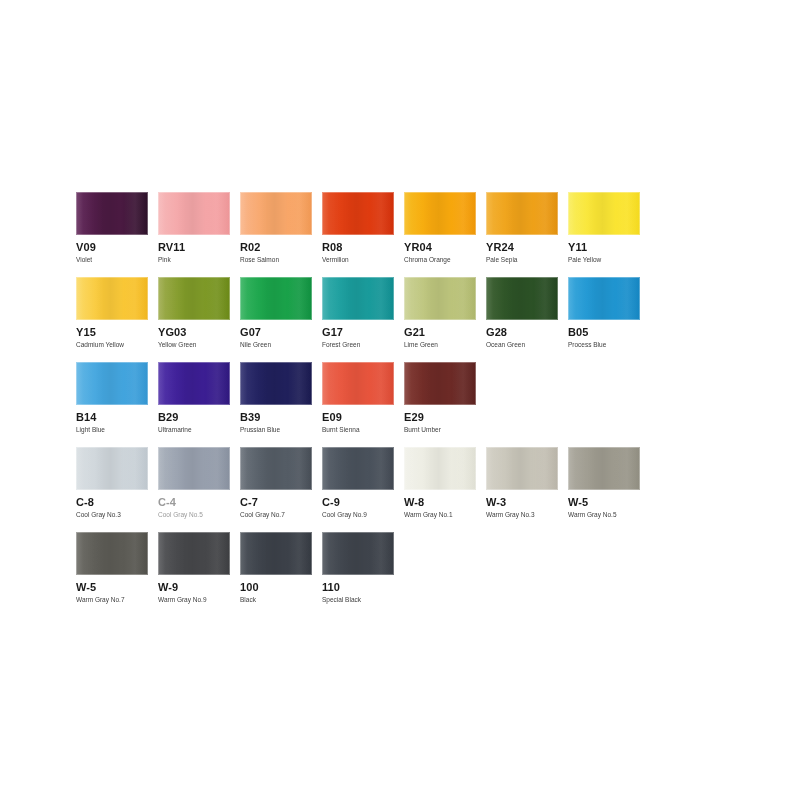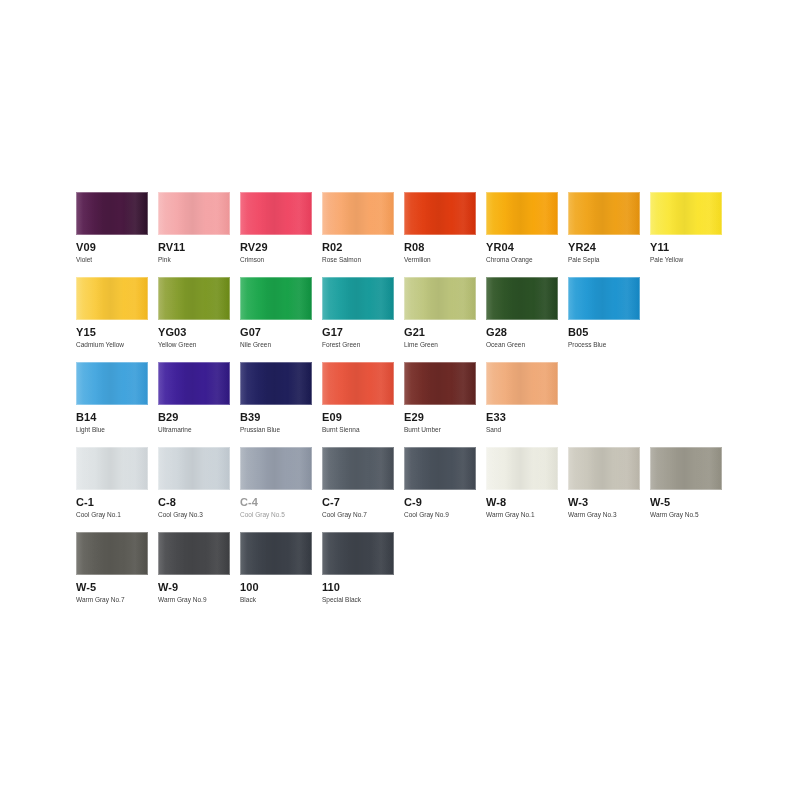--- a/index.html
+++ b/index.html
@@ -115,29 +115,20 @@
           <div class="swatch-chip">
             <div class="chip-fill" style="background: linear-gradient(to right, rgb(246, 179, 180) 0%, rgb(244, 166, 168) 38%, rgb(244, 166, 168) 62%, rgb(244, 154, 156) 100%);"></div>
             <div class="chip-sheen"></div>
             <div class="chip-edge"></div>
           </div>
           <div class="swatch-code">RV11</div>
           <div class="swatch-name">Pink</div>
         </div>
         <div class="swatch-cell">
           <div class="swatch-chip">
-            <div class="chip-fill" style="background: linear-gradient(to right, rgb(242, 84, 110) 0%, rgb(240, 74, 102) 38%, rgb(240, 74, 102) 62%, rgb(237, 63, 93) 100%);"></div>
-            <div class="chip-sheen"></div>
-            <div class="chip-edge"></div>
-          </div>
-          <div class="swatch-code">RV29</div>
-          <div class="swatch-name">Crimson</div>
-        </div>
-        <div class="swatch-cell">
-          <div class="swatch-chip">
             <div class="chip-fill" style="background: linear-gradient(to right, rgb(249, 177, 131) 0%, rgb(248, 167, 106) 38%, rgb(248, 167, 106) 62%, rgb(247, 156, 85) 100%);"></div>
             <div class="chip-sheen"></div>
             <div class="chip-edge"></div>
           </div>
           <div class="swatch-code">R02</div>
           <div class="swatch-name">Rose Salmon</div>
         </div>
         <div class="swatch-cell">
           <div class="swatch-chip">
             <div class="chip-fill" style="background: linear-gradient(to right, rgb(228, 72, 28) 0%, rgb(224, 60, 16) 38%, rgb(224, 60, 16) 62%, rgb(214, 47, 8) 100%);"></div>
@@ -279,40 +270,22 @@
         </div>
         <div class="swatch-cell">
           <div class="swatch-chip">
             <div class="chip-fill" style="background: linear-gradient(to right, rgb(125, 51, 44) 0%, rgb(109, 42, 38) 38%, rgb(109, 42, 38) 62%, rgb(94, 34, 31) 100%);"></div>
             <div class="chip-sheen"></div>
             <div class="chip-edge"></div>
           </div>
           <div class="swatch-code">E29</div>
           <div class="swatch-name">Burnt Umber</div>
         </div>
-        <div class="swatch-cell">
-          <div class="swatch-chip">
-            <div class="chip-fill" style="background: linear-gradient(to right, rgb(242, 182, 138) 0%, rgb(240, 171, 122) 38%, rgb(240, 171, 122) 62%, rgb(237, 162, 109) 100%);"></div>
-            <div class="chip-sheen"></div>
-            <div class="chip-edge"></div>
-          </div>
-          <div class="swatch-code">E33</div>
-          <div class="swatch-name">Sand</div>
-        </div>
-      </div>
-      <div class="swatch-row">
-        <div class="swatch-cell">
-          <div class="swatch-chip">
-            <div class="chip-fill" style="background: linear-gradient(to right, rgb(226, 230, 232) 0%, rgb(219, 224, 226) 38%, rgb(219, 224, 226) 62%, rgb(210, 216, 220) 100%);"></div>
-            <div class="chip-sheen"></div>
-            <div class="chip-edge"></div>
-          </div>
-          <div class="swatch-code">C-1</div>
-          <div class="swatch-name">Cool Gray No.1</div>
-        </div>
+      </div>
+      <div class="swatch-row">
         <div class="swatch-cell">
           <div class="swatch-chip">
             <div class="chip-fill" style="background: linear-gradient(to right, rgb(215, 221, 225) 0%, rgb(206, 213, 218) 38%, rgb(206, 213, 218) 62%, rgb(195, 204, 211) 100%);"></div>
             <div class="chip-sheen"></div>
             <div class="chip-edge"></div>
           </div>
           <div class="swatch-code">C-8</div>
           <div class="swatch-name">Cool Gray No.3</div>
         </div>
         <div class="swatch-cell faded">

